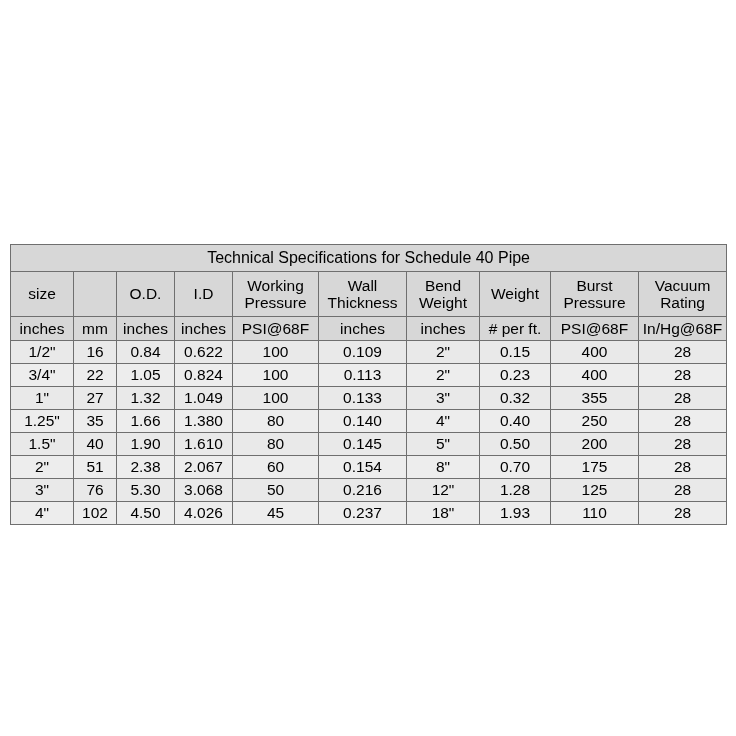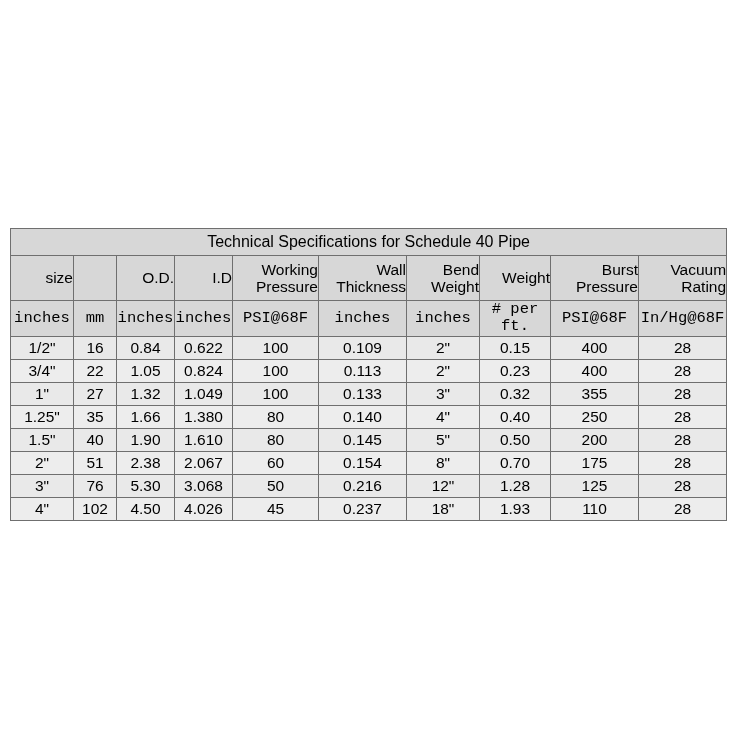--- a/index.html
+++ b/index.html
@@ -25,20 +25,21 @@
     position: absolute;
     left: 10px;
     top: 228px;
     width: 716px;
   }
   table.spec {
     border-collapse: collapse;
     width: 716px;
     table-layout: fixed;
     background: #d7d7d7;
+    margin-top: 16px;
   }
   table.spec td, table.spec th {
     border: 1px solid #6f6f6f;
     font-weight: normal;
     text-align: center;
     vertical-align: middle;
     padding: 0;
     font-size: 15.5px;
     line-height: 1.12;
     color: #000;
@@ -50,34 +51,32 @@
   }
   tr.group-row td {
     height: 44px;
     background: #d7d7d7;
     font-size: 15.5px;
   }
   tr.unit-row td {
     height: 23px;
     background: #d7d7d7;
     font-size: 15.5px;
-    font-family: Liberation Mono, monospace;
   }
   tr.data-row td {
     height: 22px;
     background: #e9e9e9;
     font-size: 15.5px;
   }
   tr.data-row:nth-child(odd) td {
     background: #ededed;
   }
   .two-line {
     display: block;
     line-height: 1.1;
-    text-align: right;
   }
   
   col.c0 { width: 63px; }
   col.c1 { width: 43px; }
   col.c2 { width: 58px; }
   col.c3 { width: 58px; }
   col.c4 { width: 86px; }
   col.c5 { width: 88px; }
   col.c6 { width: 73px; }
   col.c7 { width: 71px; }

